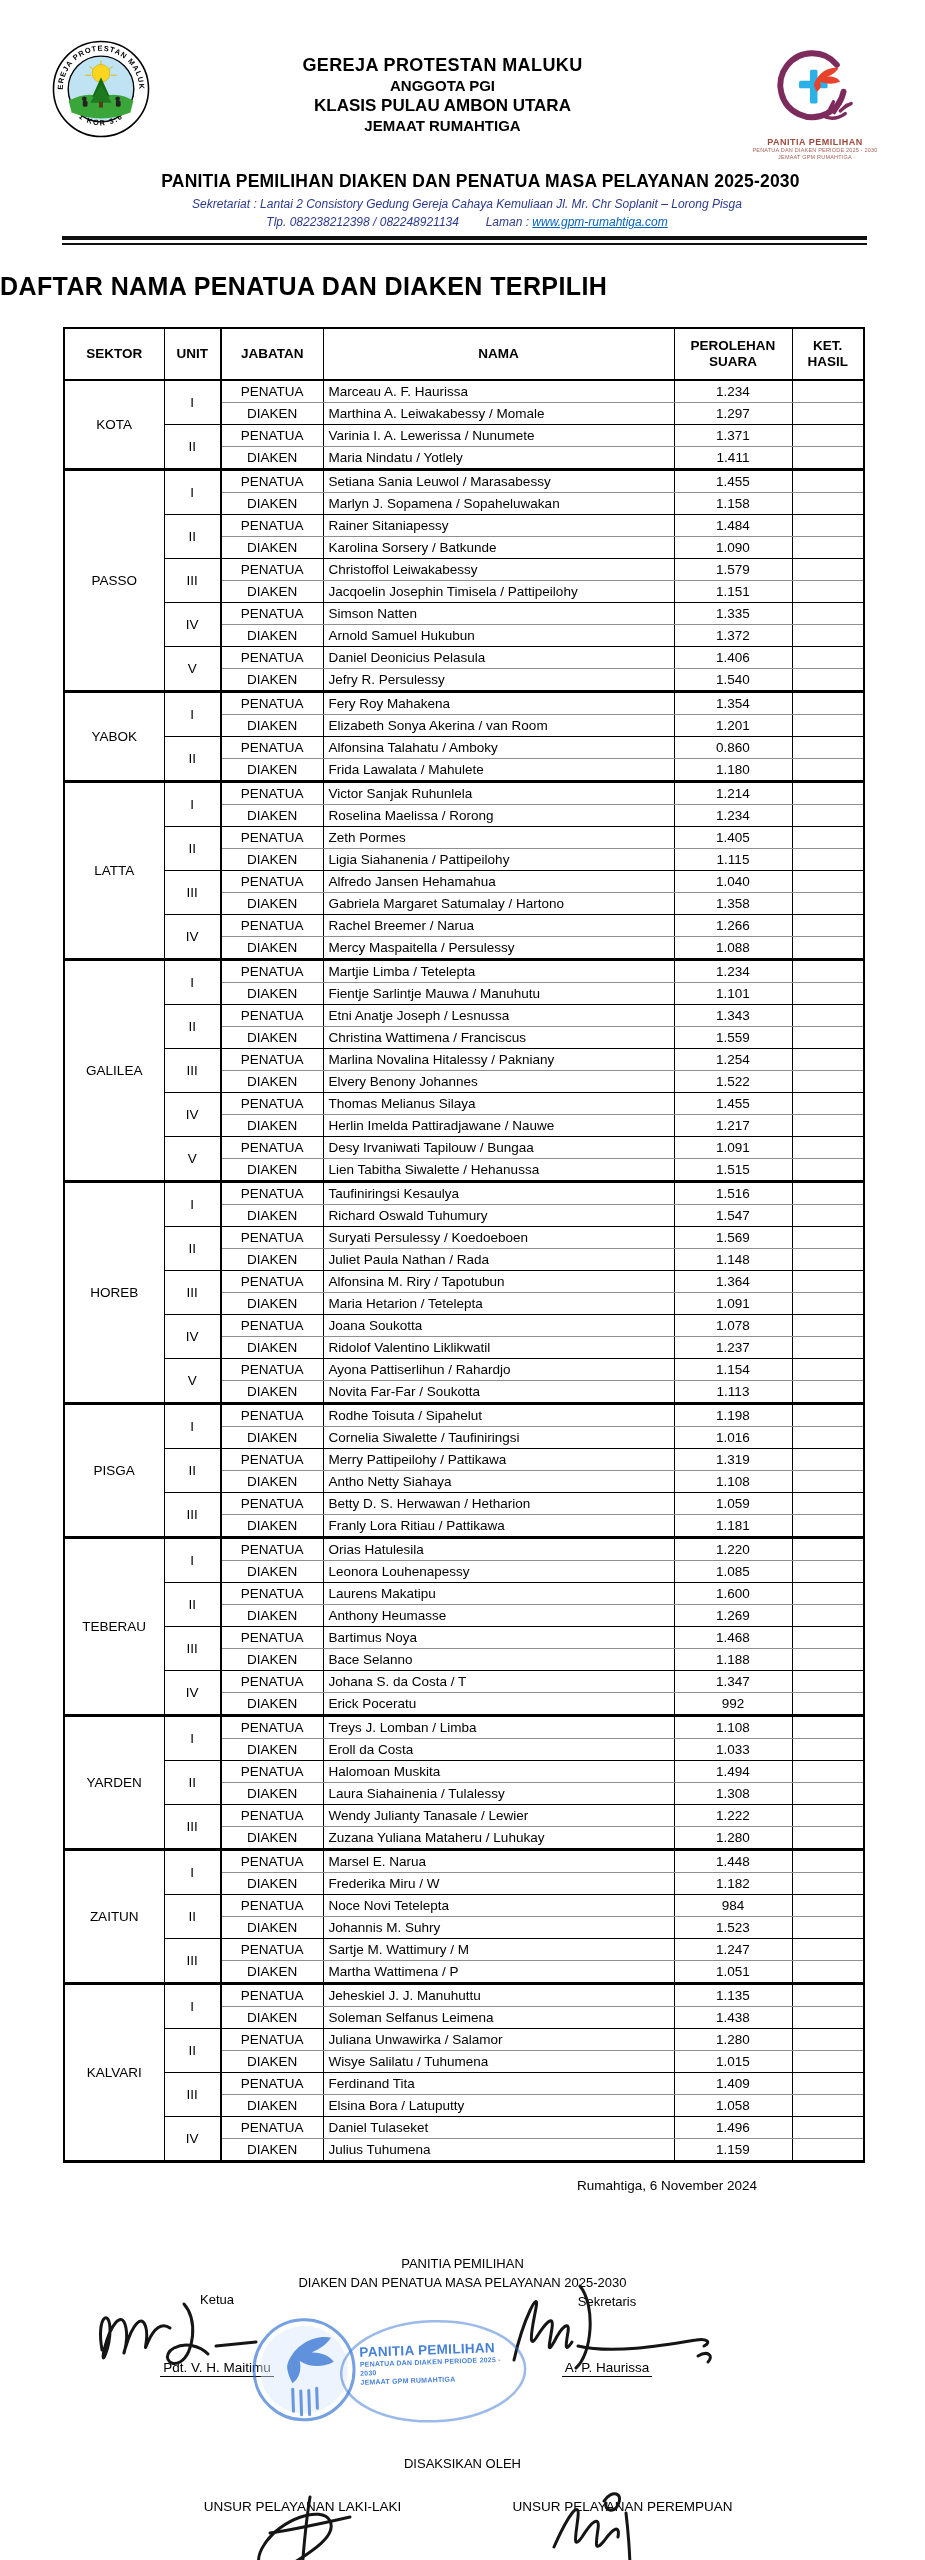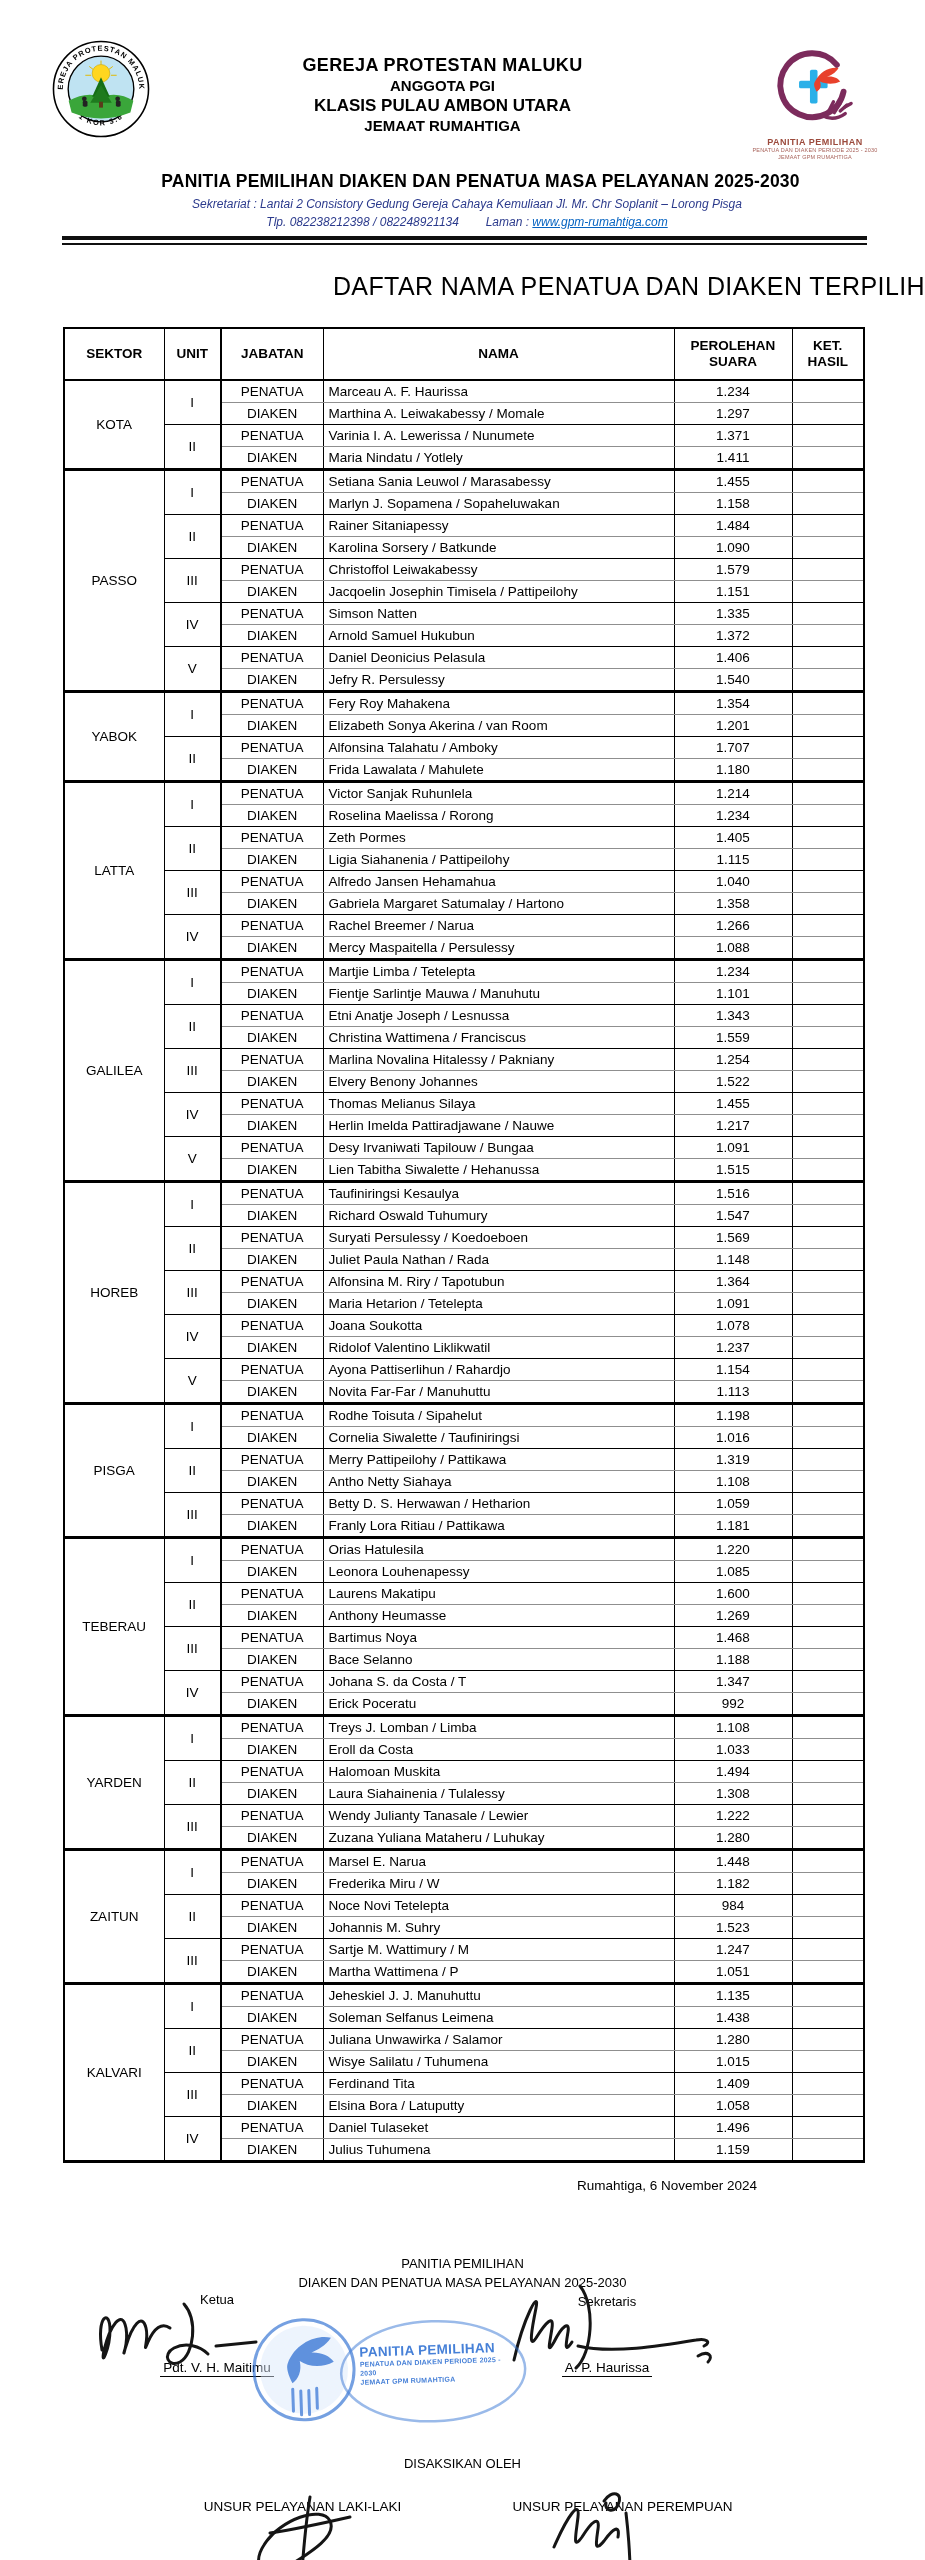--- a/index.html
+++ b/index.html
@@ -14,21 +14,21 @@
   .ch3{font-size:17px;}
   .ch4{font-size:15px;}
   .right-logo-block{flex:0 0 160px;text-align:center;margin-top:8px;}
   .right-logo-block svg{width:84px;height:84px;}
   .cap1{font-size:9px;font-weight:bold;color:#9c4a3c;letter-spacing:.5px;margin-top:1px;}
   .cap2{font-size:5.5px;color:#a8625a;letter-spacing:.2px;line-height:1.25;}
   .committee-line{text-align:center;font-weight:bold;font-size:17.5px;margin-top:10px;letter-spacing:.2px;padding-left:36px;}
   .secretariat{text-align:center;font-style:italic;color:#2b3a8c;font-size:12px;line-height:1.5;margin-top:3px;padding-left:9px;}
   .secretariat a{color:#0563c1;text-decoration:underline;font-style:italic;}
   .double-rule{margin:5px 58px 0 62px;border-top:4px solid #101010;border-bottom:2px solid #101010;height:3px;}
-  .doc-title{text-align:right;font-weight:normal;font-size:25px;letter-spacing:.4px;margin-top:27px;}
+  .doc-title{text-align:left;font-weight:bold;font-size:25px;letter-spacing:.4px;margin-top:27px;}
   
   table.results{border-collapse:collapse;table-layout:fixed;width:800px;margin:26px 0 0 63px;
                 border:2.5px solid #000;}
   table.results th{border-right:1px solid #000;border-bottom:2.5px solid #000;border-top:2px solid #000;
                    font-size:13.5px;font-weight:bold;height:46px;line-height:1.15;padding:2px 3px;}
   table.results td{border-right:1px solid #000;font-size:13.5px;height:21px;padding:0 5px;
                    overflow:hidden;white-space:nowrap;}
   th.jab,td.jab{border-left:2.5px solid #000;}
   td.sector-cell{text-align:center;font-size:14px;border-bottom:3px solid #000;}
   td.unit-cell{text-align:center;font-size:14px;}
@@ -266,21 +266,21 @@
         <tr>
           <td class="jab unit-end">DIAKEN</td>
           <td class="nama unit-end">Elizabeth Sonya Akerina / van Room</td>
           <td class="suara unit-end">1.201</td>
           <td class="ket unit-end">&nbsp;</td>
         </tr>
         <tr>
           <td class="unit-cell sector-end" rowspan="2">II</td>
           <td class="jab row-end">PENATUA</td>
           <td class="nama row-end">Alfonsina Talahatu / Amboky</td>
-          <td class="suara row-end">1.707</td>
+          <td class="suara row-end">0.860</td>
           <td class="ket row-end">&nbsp;</td>
         </tr>
         <tr>
           <td class="jab sector-end">DIAKEN</td>
           <td class="nama sector-end">Frida Lawalata / Mahulete</td>
           <td class="suara sector-end">1.180</td>
           <td class="ket sector-end">&nbsp;</td>
         </tr>
         <tr>
           <td class="sector-cell" rowspan="8">LATTA</td>
@@ -456,21 +456,21 @@
         </tr>
         <tr>
           <td class="unit-cell sector-end" rowspan="2">V</td>
           <td class="jab row-end">PENATUA</td>
           <td class="nama row-end">Ayona Pattiserlihun / Rahardjo</td>
           <td class="suara row-end">1.154</td>
           <td class="ket row-end">&nbsp;</td>
         </tr>
         <tr>
           <td class="jab sector-end">DIAKEN</td>
-          <td class="nama sector-end">Novita Far-Far / Manuhuttu</td>
+          <td class="nama sector-end">Novita Far-Far / Soukotta</td>
           <td class="suara sector-end">1.113</td>
           <td class="ket sector-end">&nbsp;</td>
         </tr>
         <tr>
           <td class="sector-cell" rowspan="6">PISGA</td>
           <td class="unit-cell unit-end" rowspan="2">I</td>
           <td class="jab row-end">PENATUA</td>
           <td class="nama row-end">Rodhe Toisuta / Sipahelut</td>
           <td class="suara row-end">1.198</td>
           <td class="ket row-end">&nbsp;</td>

